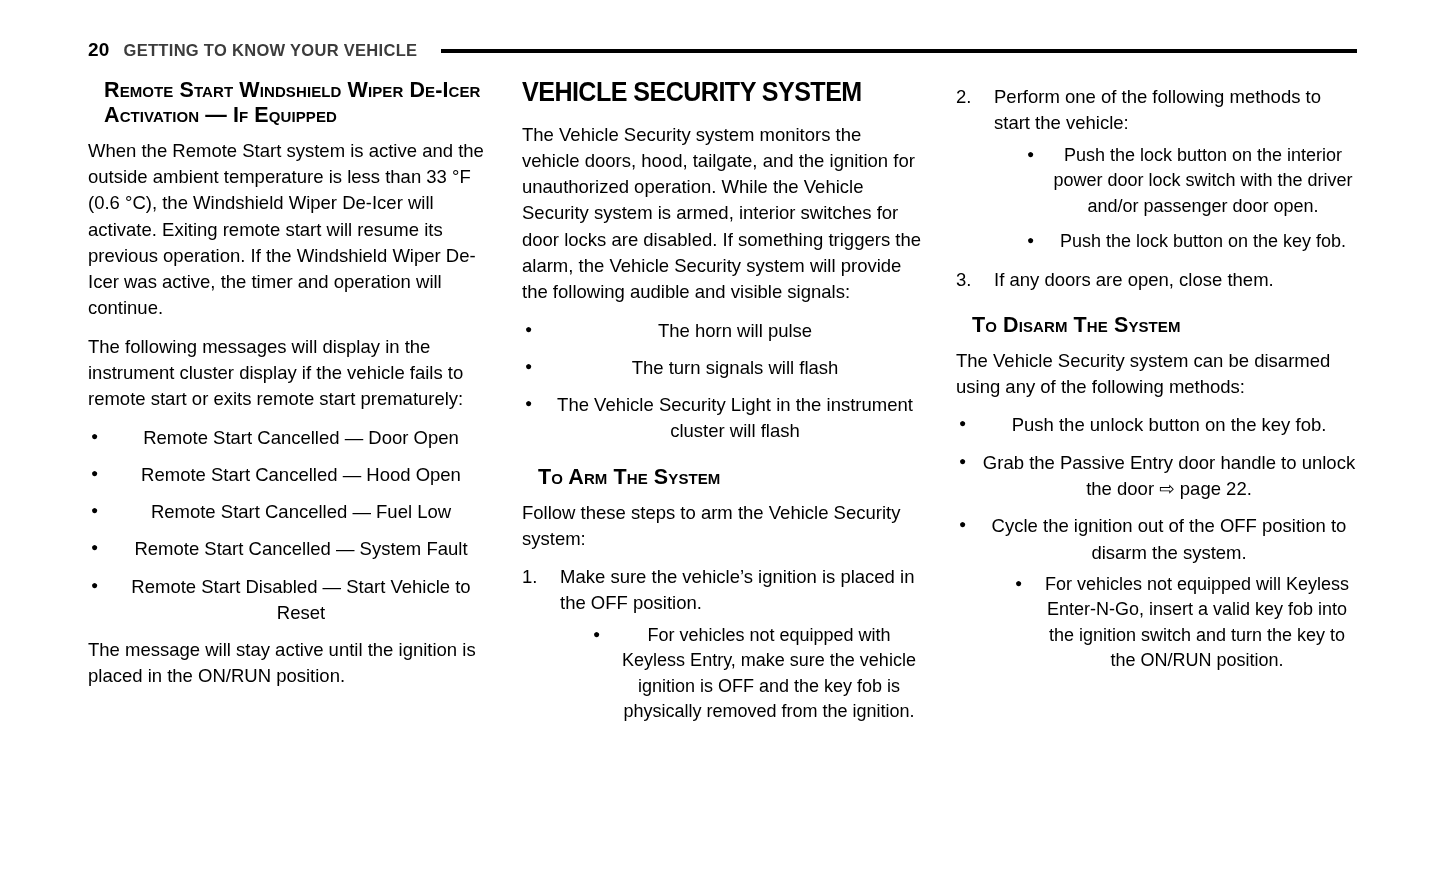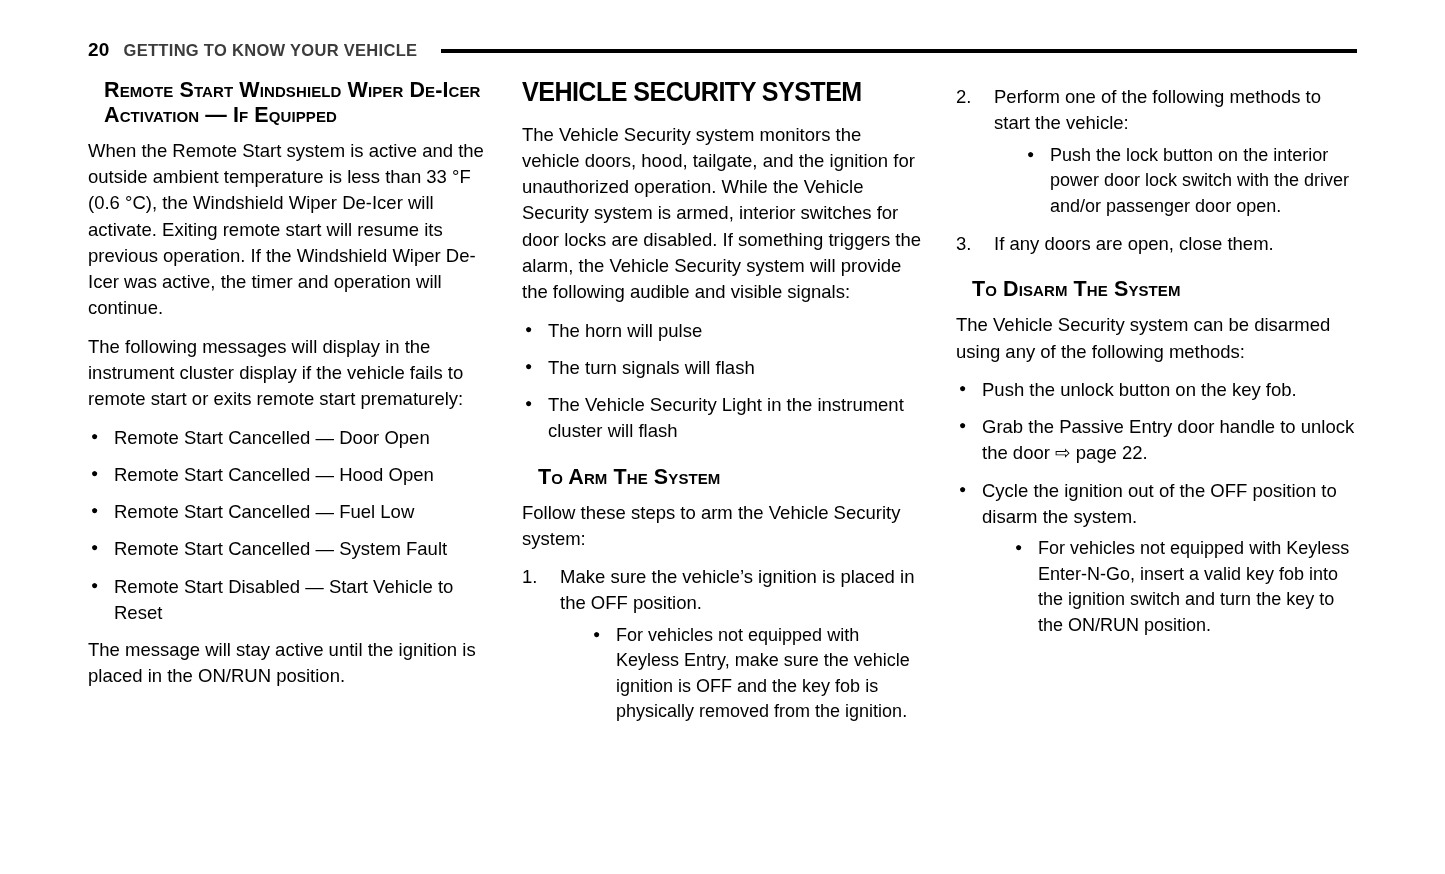--- a/index.html
+++ b/index.html
@@ -101,20 +101,21 @@
     margin: 6px 0 10px 0;
     padding: 0;
     list-style: none;
   }
   ul.bullets > li {
     position: relative;
     font-size: 18.5px;
     line-height: 1.42;
     padding-left: 26px;
     margin-bottom: 11px;
+    text-align: center;
   }
   ul.bullets > li::before {
     content: "\25CF";
     position: absolute;
     left: 3px;
     top: 0px;
     font-size: 12px;
     line-height: 1.9;
   }
   ul.bullets.sub {
@@ -195,37 +196,38 @@
       </ol>
     </div>
 
     <div class="col col-3">
       <ol class="numbers">
         <li>
           <span class="num">2.</span>
           <span>Perform one of the following methods to start the vehicle:</span>
           <ul class="bullets sub">
             <li>Push the lock button on the interior power door lock switch with the driver and/or passenger door open.</li>
+            <li>Push the lock button on the key fob.</li>
           </ul>
         </li>
         <li>
           <span class="num">3.</span>
           <span>If any doors are open, close them.</span>
         </li>
       </ol>
 
       <h2 class="sub-title">To Disarm The System</h2>
       <p class="body">The Vehicle Security system can be disarmed using any of the following methods:</p>
 
       <ul class="bullets">
         <li>Push the unlock button on the key fob.</li>
         <li>Grab the Passive Entry door handle to unlock the door ⇨ page 22.</li>
         <li>
           <span>Cycle the ignition out of the OFF position to disarm the system.</span>
           <ul class="bullets sub">
-            <li>For vehicles not equipped with Keyless Enter-N-Go, insert a valid key fob into the ignition switch and turn the key to the ON/RUN position.</li>
+            <li>For vehicles not equipped will Keyless Enter-N-Go, insert a valid key fob into the ignition switch and turn the key to the ON/RUN position.</li>
           </ul>
         </li>
       </ul>
     </div>
 
   </div>
 </div>
 
 </body></html>

